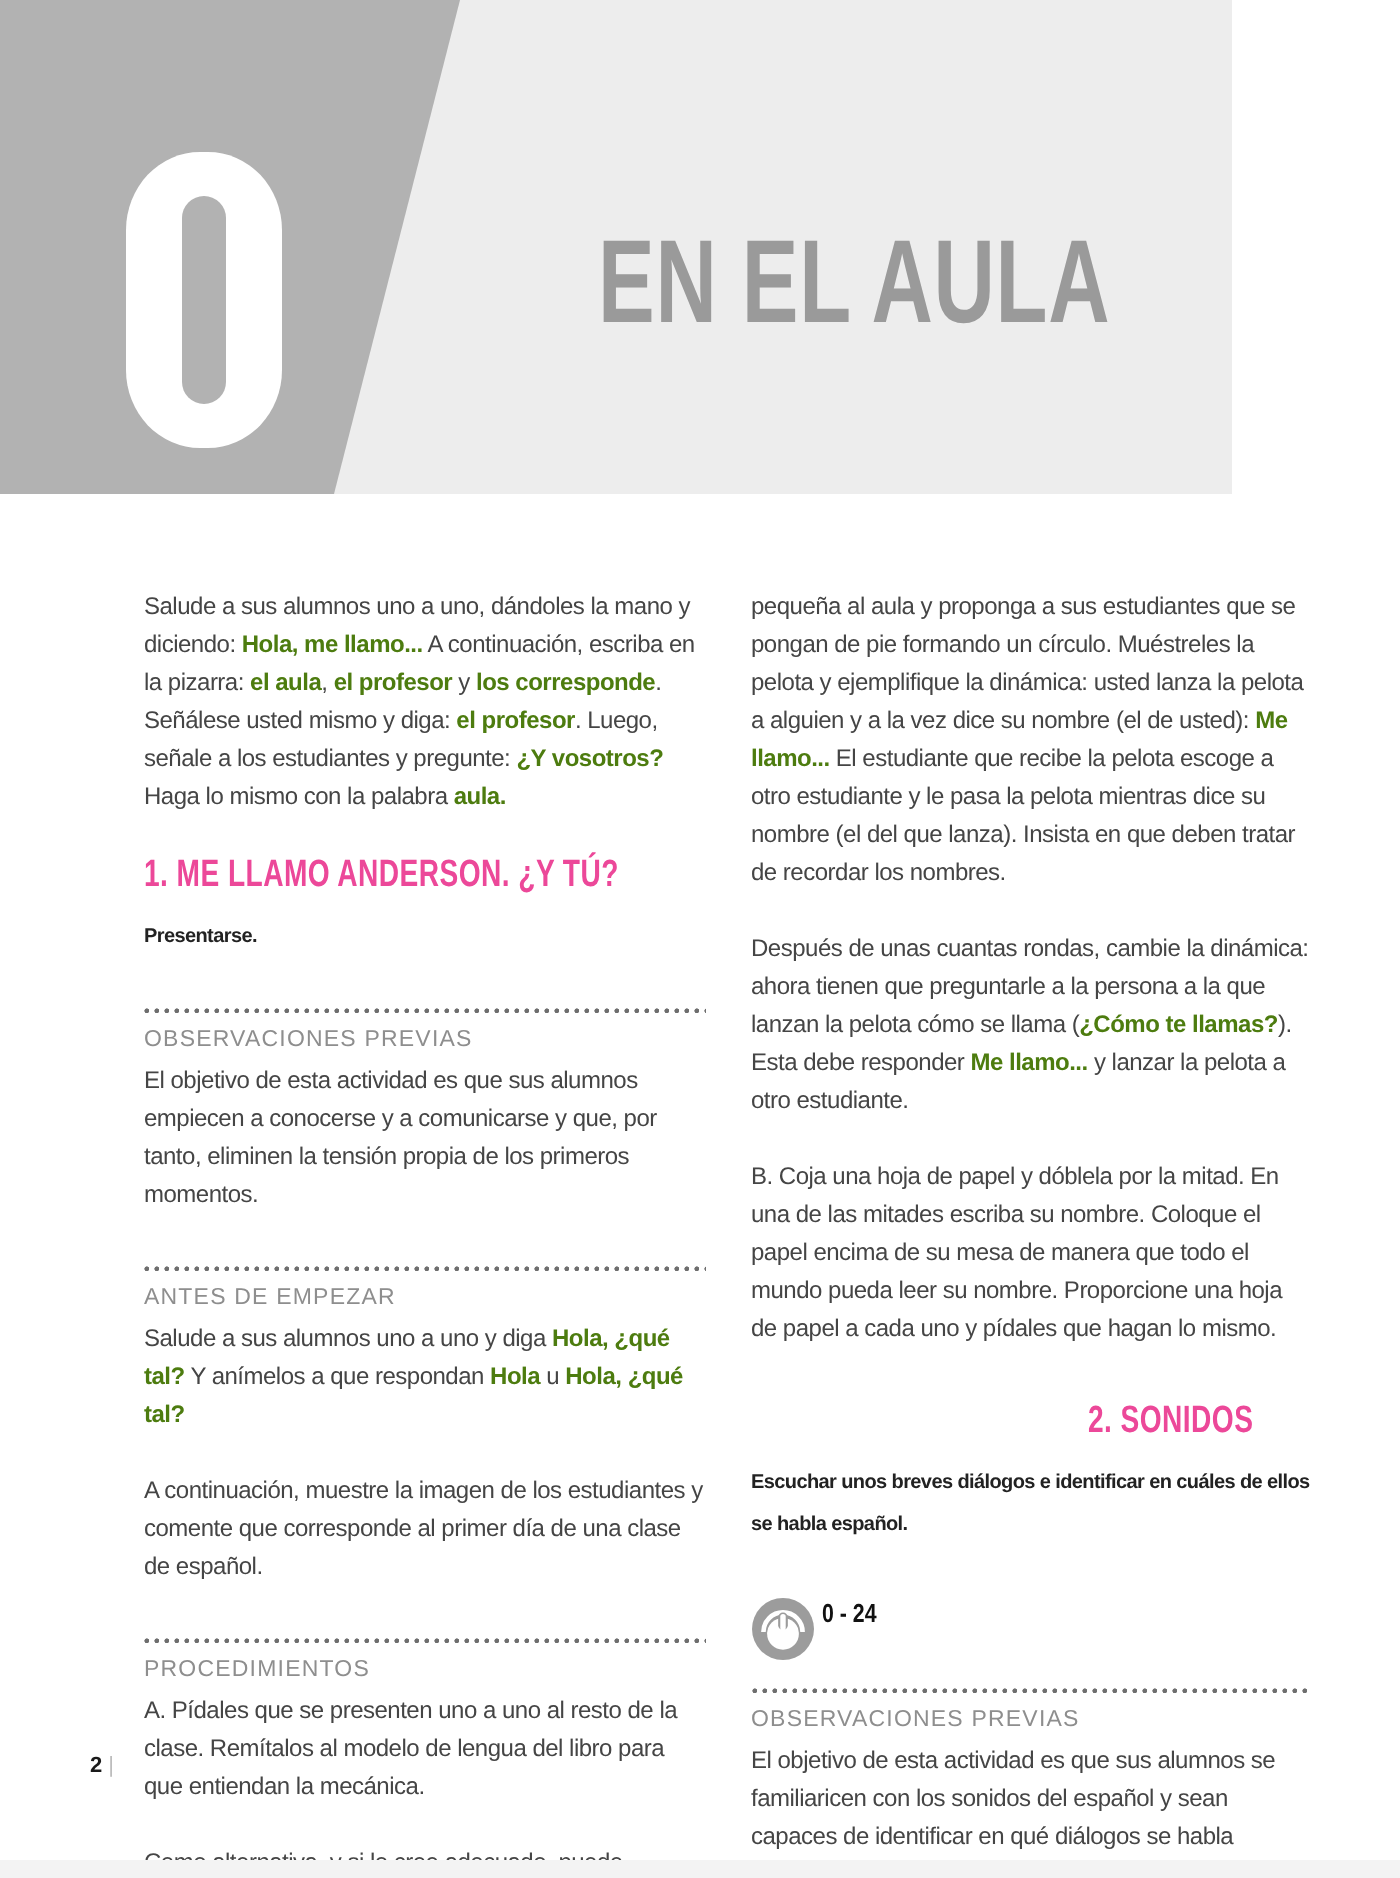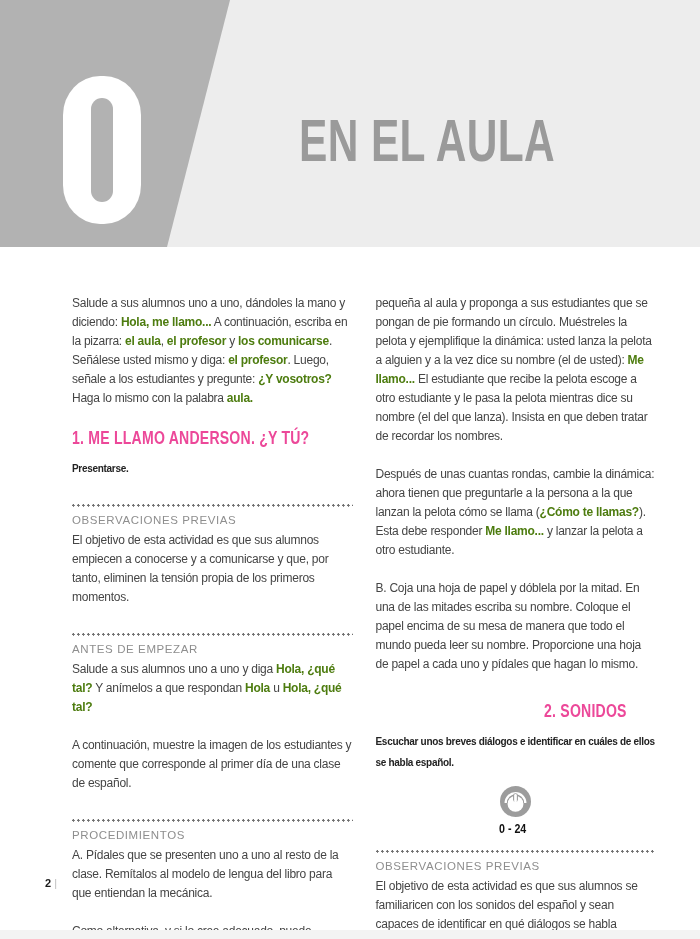--- a/index.html
+++ b/index.html
@@ -2,21 +2,21 @@
 <html><head>
 <meta charset="utf-8">
 <style>
   html,body{margin:0;padding:0;}
   body{
     width:700px;height:939px;position:relative;background:#ffffff;
     font-family:"Liberation Sans","DejaVu Sans",sans-serif;
     -webkit-font-smoothing:antialiased;overflow:hidden;
   }
   
-  .banner{position:absolute;top:0;left:0;width:700px;height:247px;background:#ededed;}
+  .banner{position:absolute;top:0;left:0;width:616px;height:247px;background:#ededed;}
   .banner-diagonal{
     position:absolute;top:0;left:0;width:260px;height:247px;background:#b2b2b2;
     clip-path:polygon(0 0,230px 0,167px 247px,0 247px);
   }
   .zero-wrap{position:absolute;left:63px;top:76px;width:78px;height:148px;}
   .banner-title{
     position:absolute;left:299px;top:111px;
     font-size:59px;line-height:60px;font-weight:bold;color:#9a9a9a;
     transform:scaleX(0.72);transform-origin:0 50%;white-space:nowrap;letter-spacing:0.5px;
   }
@@ -38,21 +38,21 @@
     margin:0 0 25px 0;font-size:10px;line-height:21px;color:#222222;font-weight:bold;letter-spacing:-0.3px;
   }
   .rule{
     height:3px;margin:0 0 5px 0;
     background-image:radial-gradient(circle at 1.4px 1.4px,#6e6e6e 1.05px,transparent 1.35px);
     background-size:5px 3px;background-repeat:repeat-x;
   }
   .section-label{
     margin:0 0 3px 0;font-size:11.5px;line-height:16px;color:#8e8e8e;letter-spacing:0.6px;font-weight:normal;
   }
-  .audio-row{display:flex;align-items:center;gap:4px;margin:2px 0 14px 0;flex-direction:column;}
+  .audio-row{display:flex;align-items:flex-start;gap:4px;margin:2px 0 14px 0;}
   .audio-track{font-size:13px;font-weight:bold;color:#111111;letter-spacing:0px;
     display:inline-block;transform:scaleX(0.82);transform-origin:0 50%;}
   
   .footer{position:absolute;left:45px;top:876px;font-size:11px;line-height:14px;}
   .footer .num{font-weight:bold;color:#1a1a1a;}
   .footer .sep{color:#bdbdbd;font-weight:normal;margin-left:3px;}
   .bottom-strip{position:absolute;left:0;bottom:0;width:700px;height:9px;background:#f3f3f3;}
   .mb26{margin-bottom:26px !important;}
   .mt6{margin-top:6px;text-align:right;}
 </style>
@@ -66,21 +66,21 @@
       <rect x="0" y="0" width="78" height="148" rx="37" ry="39" fill="#ffffff"></rect>
       <rect x="28" y="22" width="22" height="104" rx="11" ry="11" fill="#b2b2b2"></rect>
     </svg>
   </div>
   <div class="banner-title">EN EL AULA</div>
 </div>
 
 <div class="content">
 
   <div class="col">
-    <p class="body">Salude a sus alumnos uno a uno, dándoles la mano y diciendo: <b>Hola, me llamo...</b> A continuación, escriba en la pizarra: <b>el aula</b>, <b>el profesor</b> y <b>los comunicarse</b>. Señálese usted mismo y diga: <b>el profesor</b>. Luego, señale a los estudiantes y pregunte: <b>¿Y vosotros?</b> Haga lo mismo con la palabra <b>aula.</b></p>
+    <p class="body">Salude a sus alumnos uno a uno, dándoles la mano y diciendo: <b>Hola, me llamo...</b> A continuación, escriba en la pizarra: <b>el aula</b>, <b>el profesor</b> y <b>los corresponde</b>. Señálese usted mismo y diga: <b>el profesor</b>. Luego, señale a los estudiantes y pregunte: <b>¿Y vosotros?</b> Haga lo mismo con la palabra <b>aula.</b></p>
 
     <h2 class="activity-heading"><span class="cond">1. ME LLAMO ANDERSON. ¿Y TÚ?</span></h2>
     <p class="activity-subtitle">Presentarse.</p>
 
     <div class="rule"></div>
     <h3 class="section-label">OBSERVACIONES PREVIAS</h3>
     <p class="body mb26">El objetivo de esta actividad es que sus alumnos empiecen a conocerse y a comunicarse y que, por tanto, eliminen la tensión propia de los primeros momentos.</p>
 
     <div class="rule"></div>
     <h3 class="section-label">ANTES DE EMPEZAR</h3>
@@ -92,21 +92,21 @@
     <p class="body">A. Pídales que se presenten uno a uno al resto de la clase. Remítalos al modelo de lengua del libro para que entiendan la mecánica.</p>
     <p class="body">Como alternativa, y si lo cree adecuado, puede plantear la actividad de una forma más lúdica: lleve una pelota</p>
   </div>
 
   <div class="col">
     <p class="body">pequeña al aula y proponga a sus estudiantes que se pongan de pie formando un círculo. Muéstreles la pelota y ejemplifique la dinámica: usted lanza la pelota a alguien y a la vez dice su nombre (el de usted): <b>Me llamo...</b> El estudiante que recibe la pelota escoge a otro estudiante y le pasa la pelota mientras dice su nombre (el del que lanza). Insista en que deben tratar de recordar los nombres.</p>
     <p class="body">Después de unas cuantas rondas, cambie la dinámica: ahora tienen que preguntarle a la persona a la que lanzan la pelota cómo se llama (<b>¿Cómo te llamas?</b>). Esta debe responder <b>Me llamo...</b> y lanzar la pelota a otro estudiante.</p>
     <p class="body mb26">B. Coja una hoja de papel y dóblela por la mitad. En una de las mitades escriba su nombre. Coloque el papel encima de su mesa de manera que todo el mundo pueda leer su nombre. Proporcione una hoja de papel a cada uno y pídales que hagan lo mismo.</p>
 
     <h2 class="activity-heading mt6"><span class="cond">2. SONIDOS</span></h2>
-    <p class="activity-subtitle" style="margin-bottom:13px;">Escuchar unos breves diálogos e identificar en cuáles de ellos se habla español.</p>
+    <p class="activity-subtitle" style="margin-bottom:26px;">Escuchar unos breves diálogos e identificar en cuáles de ellos se habla español.</p>
 
     <div class="audio-row">
       <span style="display:inline-block;width:31px;height:31px;">
         <svg width="31" height="31" viewBox="0 0 32 32">
           <circle cx="16" cy="16" r="16" fill="#9c9c9c"></circle>
           <circle cx="16" cy="18.5" r="8.2" fill="#ffffff"></circle>
           <path d="M6.8 17.5 a9.2 9.2 0 0 1 18.4 0" fill="none" stroke="#9c9c9c" stroke-width="2"></path>
           <path d="M5.9 17.5 a10.1 10.1 0 0 1 20.2 0" fill="none" stroke="#ffffff" stroke-width="2.4"></path>
           <rect x="13.5" y="7.5" width="5" height="9" rx="2.5" fill="#9c9c9c"></rect>
           <rect x="14.6" y="8.2" width="2.8" height="8.6" rx="1.4" fill="#ffffff"></rect>

